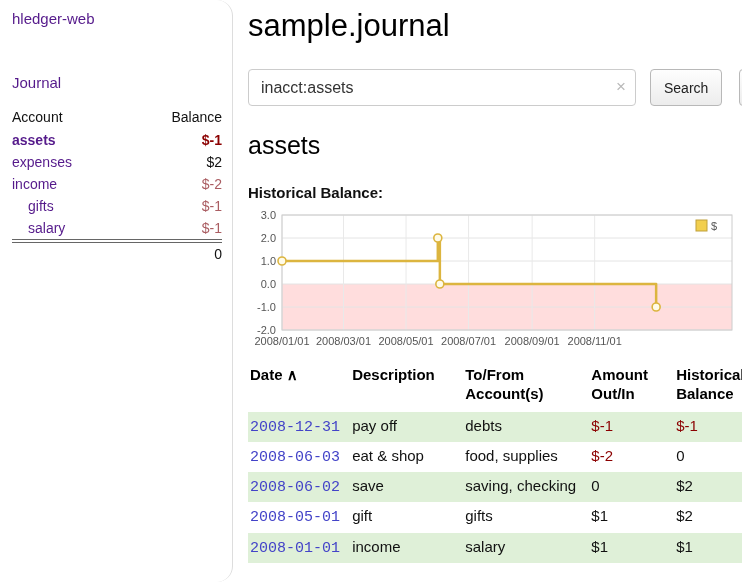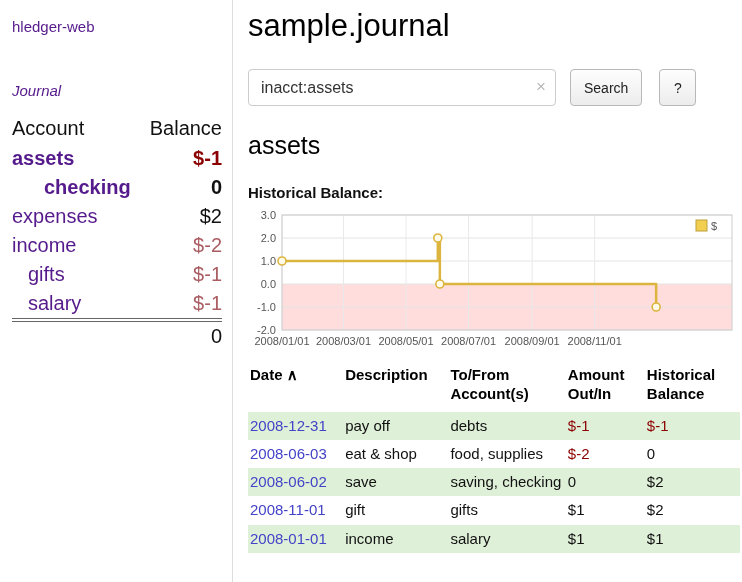--- a/index.html
+++ b/index.html
@@ -2,43 +2,43 @@
 <html style="--link-purple: #551a8b; --date-link: #4343c8; --negative-red: #8b0000; --negative-soft: #aa5d62; --row-green: #dff0d8;"><head>
 <meta charset="utf-8">
 <style>
   * { box-sizing: border-box; margin: 0; padding: 0; }
   html, body { width: 742px; height: 582px; overflow: hidden; background: #fff;
     font-family: "Liberation Sans", sans-serif; color: #111; }
   .app { display: flex; height: 100%; }
 
   
   .sidebar { width: 233px; min-width: 233px; border-right: 1px solid #ddd;
-    padding: 18px 10px 0 12px; }
+    padding: 10px 10px 0 12px; border-radius: 16px; }
   .app-title { display: inline-block; color: var(--link-purple); font-size: 15px;
     text-decoration: none; }
   .journal-link { display: inline-block; color: var(--link-purple); font-size: 15px;
-    text-decoration: none; margin-top: 46px; font-style: italic; }
-  .accounts { width: 100%; border-collapse: collapse; margin-top: 14px; font-size: 20px; }
+    text-decoration: none; margin-top: 46px; }
+  .accounts { width: 100%; border-collapse: collapse; margin-top: 14px; font-size: 14px; }
   .accounts th { font-weight: normal; text-align: left; padding: 3px 0 4px 0; color: #111; }
   .accounts th.balance-h { text-align: right; }
   .accounts td { padding: 3px 0; }
   .accounts td:last-child { text-align: right; }
   .acct { color: var(--link-purple); text-decoration: none; display: inline-block; }
   .acct.b { font-weight: bold; }
   .bal { font-weight: normal; color: #111; }
   .bal.b { font-weight: bold; }
   .bal.neg { color: var(--negative-soft); }
   .bal.neg.b { color: var(--negative-red); }
   .accounts tfoot td { border-top: 4px double #666; padding-top: 3px; color: #111; }
 
   
   .main { flex: 1; padding: 6px 7px 0 15px; }
   .page-title { font-size: 31px; font-weight: 500; color: #000; margin-top: 2px; }
   .search-row { display: flex; align-items: center; margin-top: 25px; }
-  .search-box { position: relative; width: 308px; }
+  .search-box { position: relative; width: 388px; }
   .search-input { width: 100%; height: 37px; border: 1px solid #ccc; border-radius: 4px;
     padding: 6px 30px 6px 12px; font-size: 16px; color: #333; font-family: inherit; }
   .clear-x { position: absolute; right: 10px; top: 8px; color: #b9b9b9; font-size: 17px;
     cursor: pointer; line-height: 20px; }
   .btn { height: 37px; border: 1px solid #b8b8b8; border-radius: 4px;
     background: linear-gradient(#fefefe, #ececec); font-size: 14px; color: #222;
     font-family: inherit; padding: 0 13px; cursor: pointer; }
   .search-btn { margin-left: 14px; }
   .help-btn { margin-left: 17px; width: 37px; padding: 0; }
   .acct-title { font-size: 25px; font-weight: 400; margin-top: 25px; color: #000; }
@@ -47,21 +47,21 @@
   .ctick { font-size: 11px; fill: #555; font-family: "Liberation Sans", sans-serif; }
 
   
   .register { width: 100%; border-collapse: collapse; margin-top: 8px; font-size: 15px;
     table-layout: fixed; }
   .register th { font-weight: bold; text-align: left; vertical-align: top;
     padding: 3px 4px 8px 2px; line-height: 1.25; color: #000; }
   .register th.r, .register td.r { text-align: left; }
   .register td { padding: 4px 4px 4px 2px; vertical-align: top; line-height: 1.35; }
   .register tr.shaded { background: var(--row-green); }
-  .register a.date { color: var(--date-link); text-decoration: none; }
+  .register a.date { color: var(--date-link); text-decoration: none; font-family: Liberation Mono, monospace; }
   .register td.neg { color: var(--negative-red); }
   .sorticon { font-weight: bold; font-size: 15px; }
 </style>
 </head>
 <body>
 
 <div class="app">
 
   <aside class="sidebar">
     <a href="#" class="app-title">hledger-web</a>
@@ -72,24 +72,20 @@
       <thead>
         <tr>
           <th>Account</th>
           <th class="balance-h">Balance</th>
         </tr>
       </thead>
       <tbody>
           <tr>
             <td><a href="#" class="acct b" style="padding-left: 0px;">assets</a></td>
             <td class="bal neg b">$-1</td>
-          </tr>
-          <tr>
-            <td><a href="#" class="acct b" style="padding-left: 32px;">checking</a></td>
-            <td class="bal b">0</td>
           </tr>
           <tr>
             <td><a href="#" class="acct" style="padding-left: 0px;">expenses</a></td>
             <td class="bal">$2</td>
           </tr>
           <tr>
             <td><a href="#" class="acct" style="padding-left: 0px;">income</a></td>
             <td class="bal neg">$-2</td>
           </tr>
           <tr>
@@ -197,21 +193,21 @@
             <td class="r"><span>0</span></td>
           </tr>
           <tr class="shaded">
             <td><a href="#" class="date">2008-06-02</a></td>
             <td><span>save</span></td>
             <td><span>saving, checking</span></td>
             <td class="r"><span>0</span></td>
             <td class="r"><span>$2</span></td>
           </tr>
           <tr>
-            <td><a href="#" class="date">2008-11-01</a></td>
+            <td><a href="#" class="date">2008-05-01</a></td>
             <td><span>gift</span></td>
             <td><span>gifts</span></td>
             <td class="r"><span>$1</span></td>
             <td class="r"><span>$2</span></td>
           </tr>
           <tr class="shaded">
             <td><a href="#" class="date">2008-01-01</a></td>
             <td><span>income</span></td>
             <td><span>salary</span></td>
             <td class="r"><span>$1</span></td>

